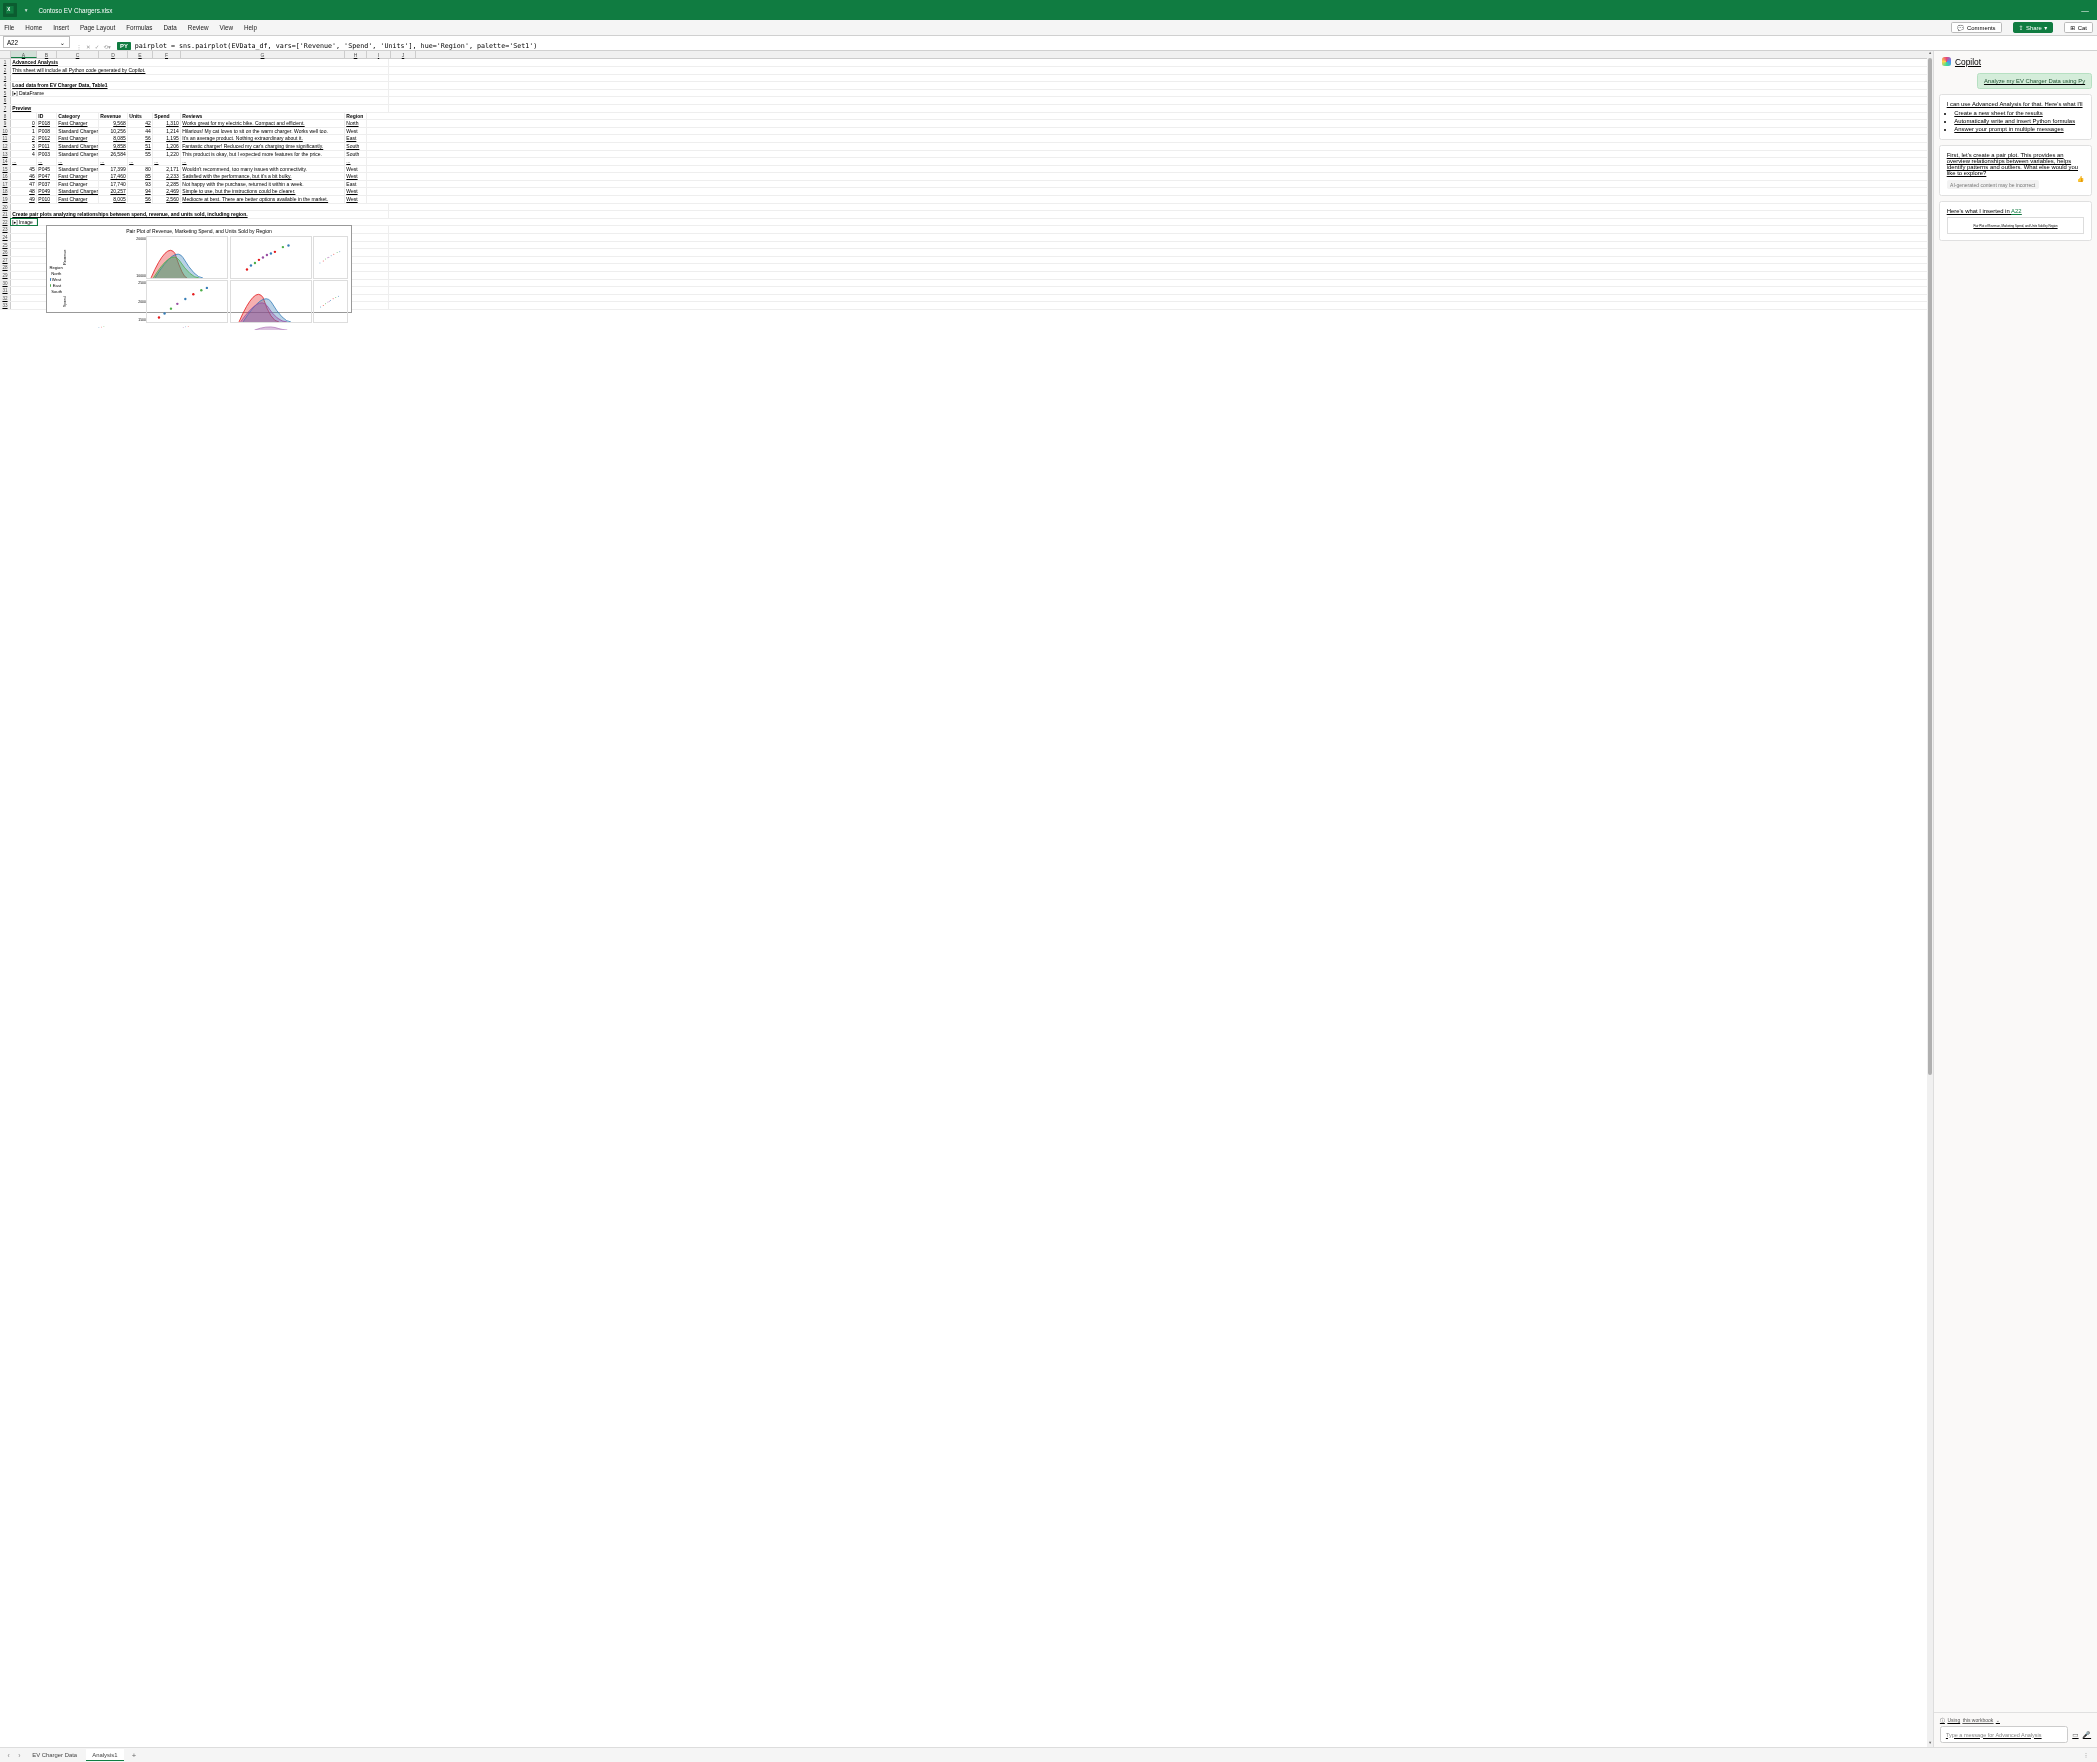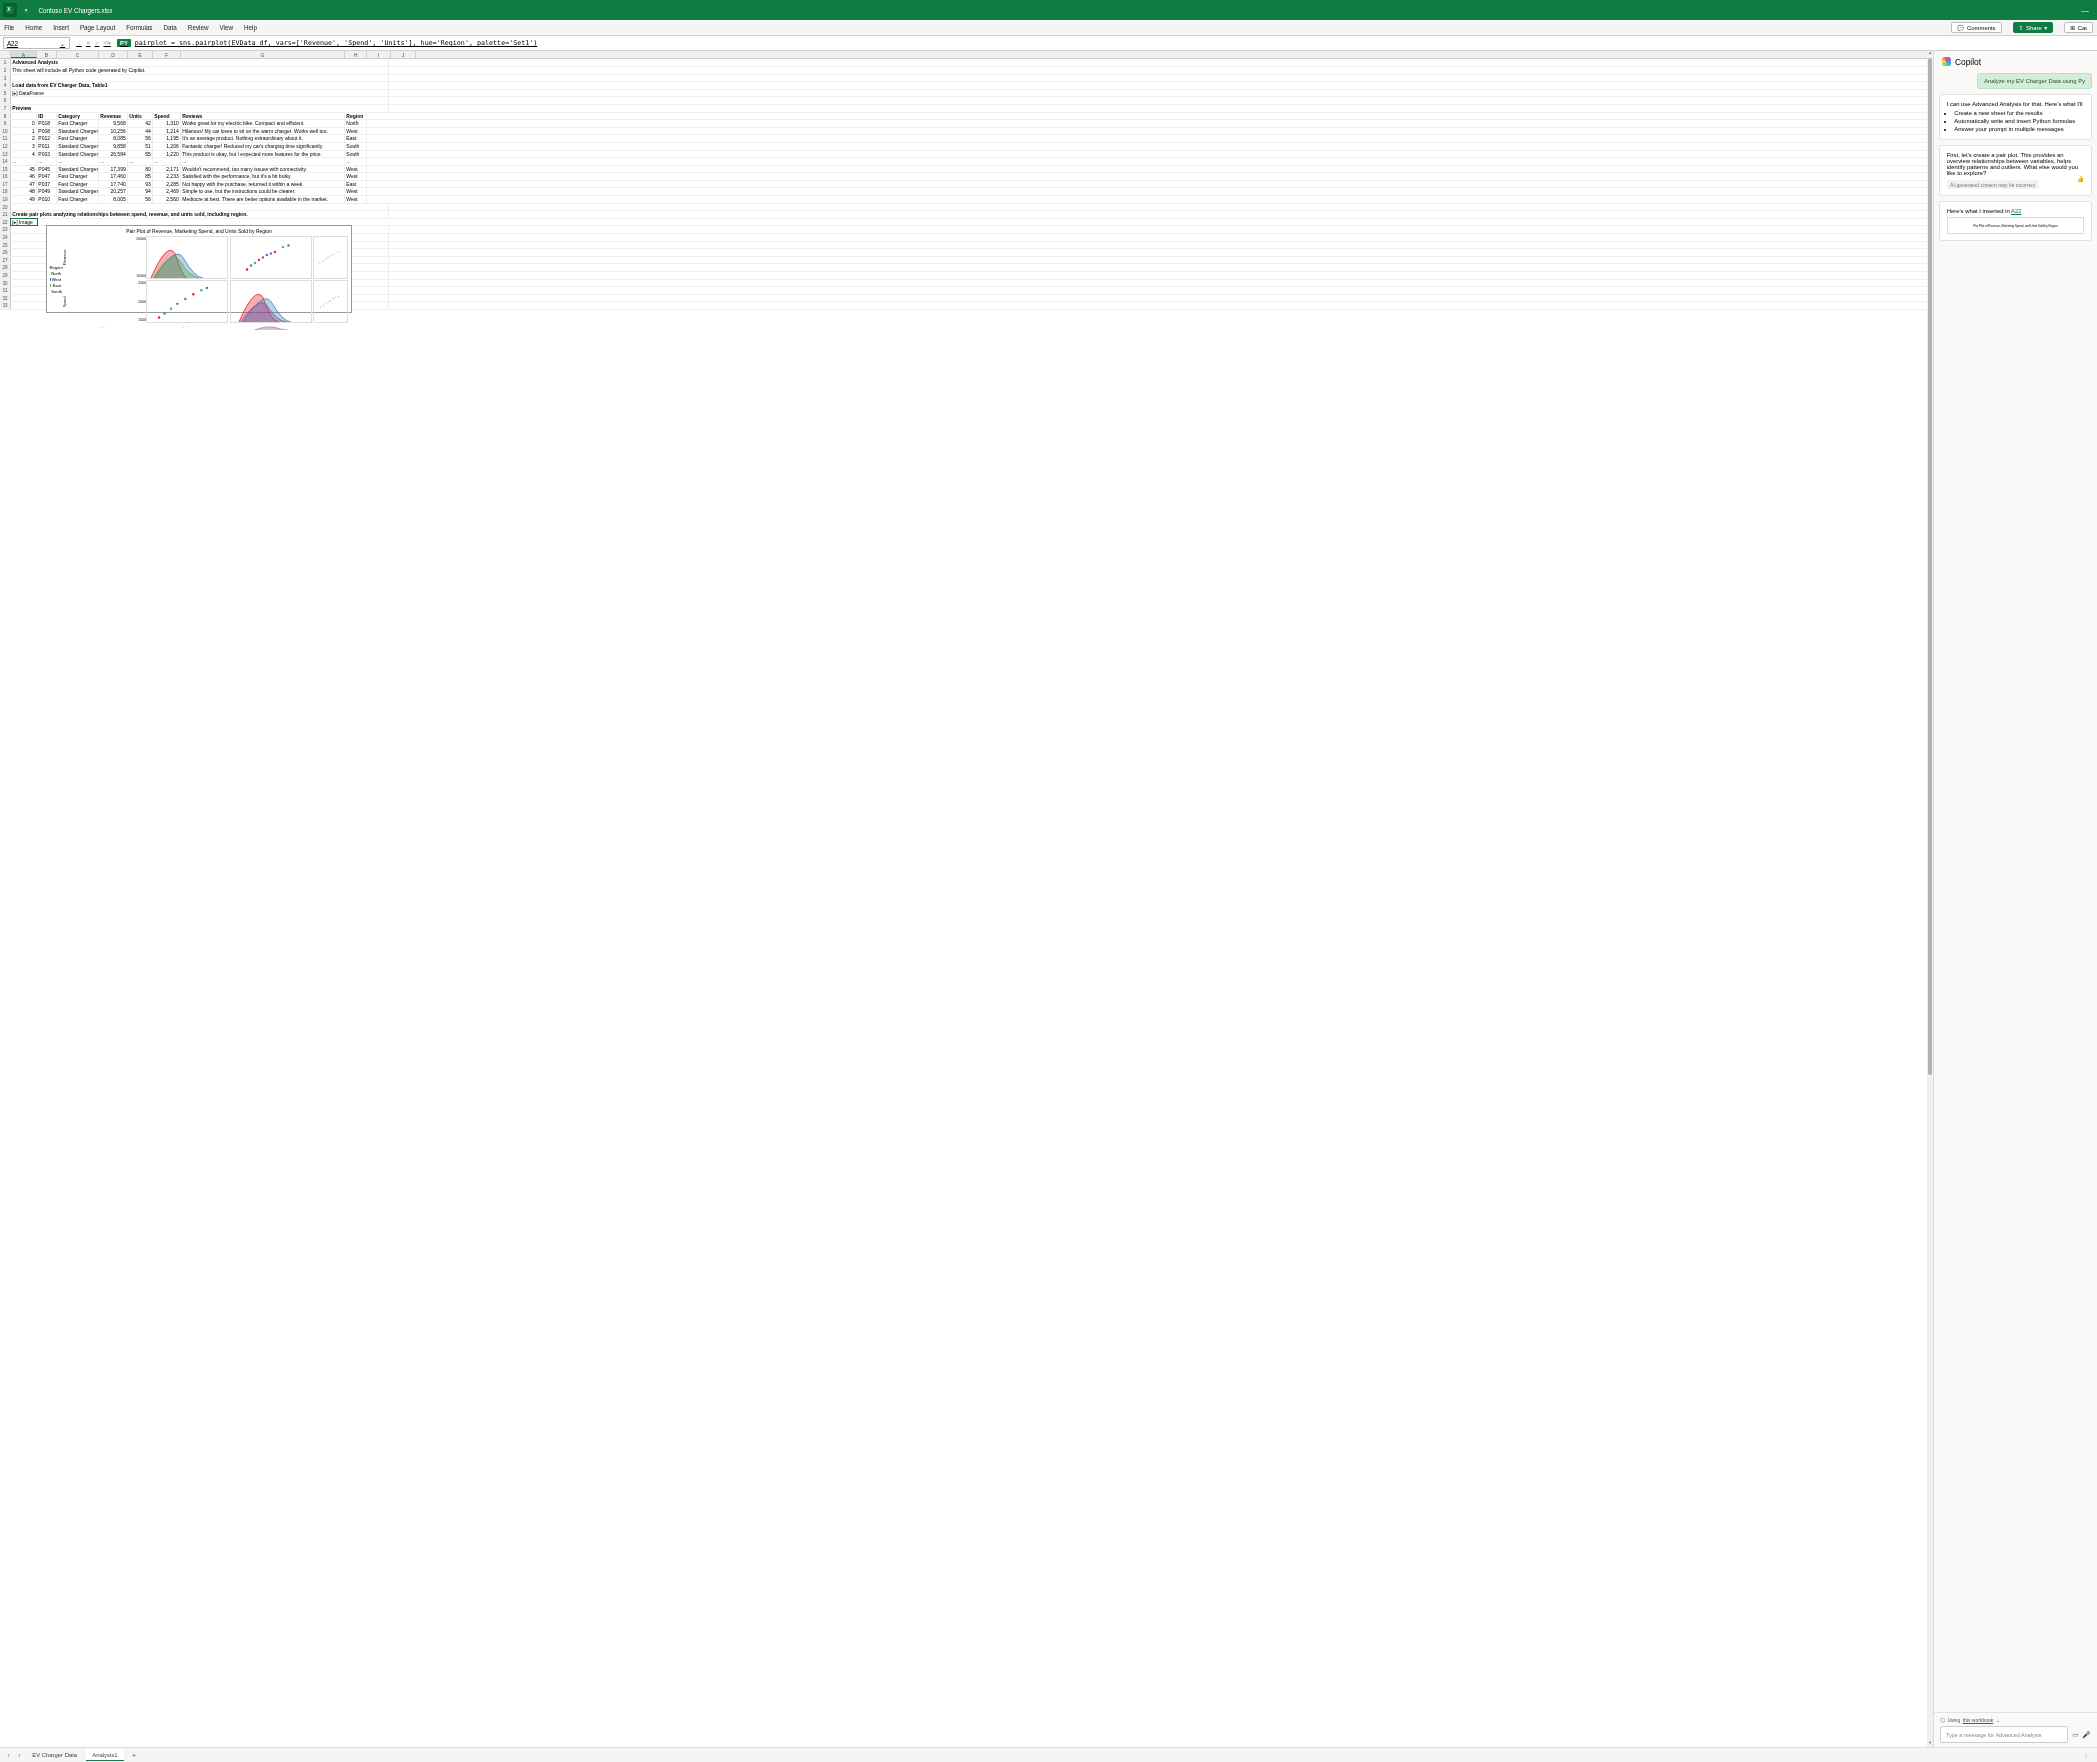--- a/index.html
+++ b/index.html
@@ -12,27 +12,27 @@
 .titlebar .spacer { flex: 1; }
 .titlebar .winbtn { width: 17px; text-align: center; font-size: 7.6px; }
 
 .ribbon { background: #f5f5f5; height: 16px; display: flex; align-items: center; padding: 0 4.2px; border-bottom: 0.4px solid #d0d0d0; gap: 11px; }
 .ribbon .tab { font-size: 6.3px; color: #222; }
 .ribbon .spacer { flex: 1; }
 .ribbon .btn { display: flex; align-items: center; gap: 2.5px; border: 0.4px solid #bbb; border-radius: 1.7px; padding: 1.7px 5px; background: #fff; font-size: 5.9px; }
 .ribbon .btn.share { background: #107c41; border-color: #107c41; color: #fff; }
 .ribbon .btn.cat { border: 0.4px solid #bbb; }
 
-.formula-row { display: flex; align-items: center; height: 15px; border-bottom: 0.4px solid #d0d0d0; background: #fff; text-decoration: underline; }
+.formula-row { display: flex; align-items: flex-end; height: 15px; border-bottom: 0.4px solid #d0d0d0; background: #fff; }
 .name-box { width: 67px; border: 0.4px solid #bbb; margin: 1.7px 2.5px; padding: 1.7px 3.4px; display: flex; align-items: center; justify-content: space-between; font-size: 6.3px; }
 .fx-icons { display: flex; align-items: center; gap: 4.2px; padding: 0 4.2px; color: #999; }
 .py-badge { background: #107c41; color: #fff; padding: 0.8px 3.4px; font-weight: bold; font-size: 5.9px; border-radius: 0.8px; margin-left: 1.7px; }
 .formula-text { flex: 1; font-family: Consolas, monospace; font-size: 6.7px; padding: 0 3.4px; white-space: nowrap; overflow: hidden; }
 
-.main { display: flex; height: calc(100vh - 20px - 16px - 15px - 15px); }
+.main { display: flex; height: calc(100vh - 20px - 16px - 15px - 15px); text-decoration: underline; }
 
 .sheet-area { flex: 1; display: flex; flex-direction: column; position: relative; }
 .col-headers { display: flex; background: #f0f0f0; border-bottom: 0.4px solid #ccc; height: 8.4px; }
 .corner { width: 11px; border-right: 0.4px solid #ccc; background: #f0f0f0; }
 .col-h { border-right: 0.4px solid #ccc; text-align: center; font-size: 5px; color: #555; line-height: 8.4px; }
 .col-A { width: 26px; } .col-B { width: 20px; } .col-C { width: 42px; } .col-D { width: 29px; } .col-E { width: 25px; } .col-F { width: 28px; } .col-G { width: 164px; } .col-H { width: 22px; } .col-I { width: 24px; } .col-J { width: 25px; }
 .col-A.sel { background: #0f7b3f22; border-bottom: 0.8px solid #107c41; }
 
 .grid { flex: 1; overflow: hidden; position: relative; }
 .row { display: flex; height: 7.6px; border-bottom: 0.4px solid #eee; }

